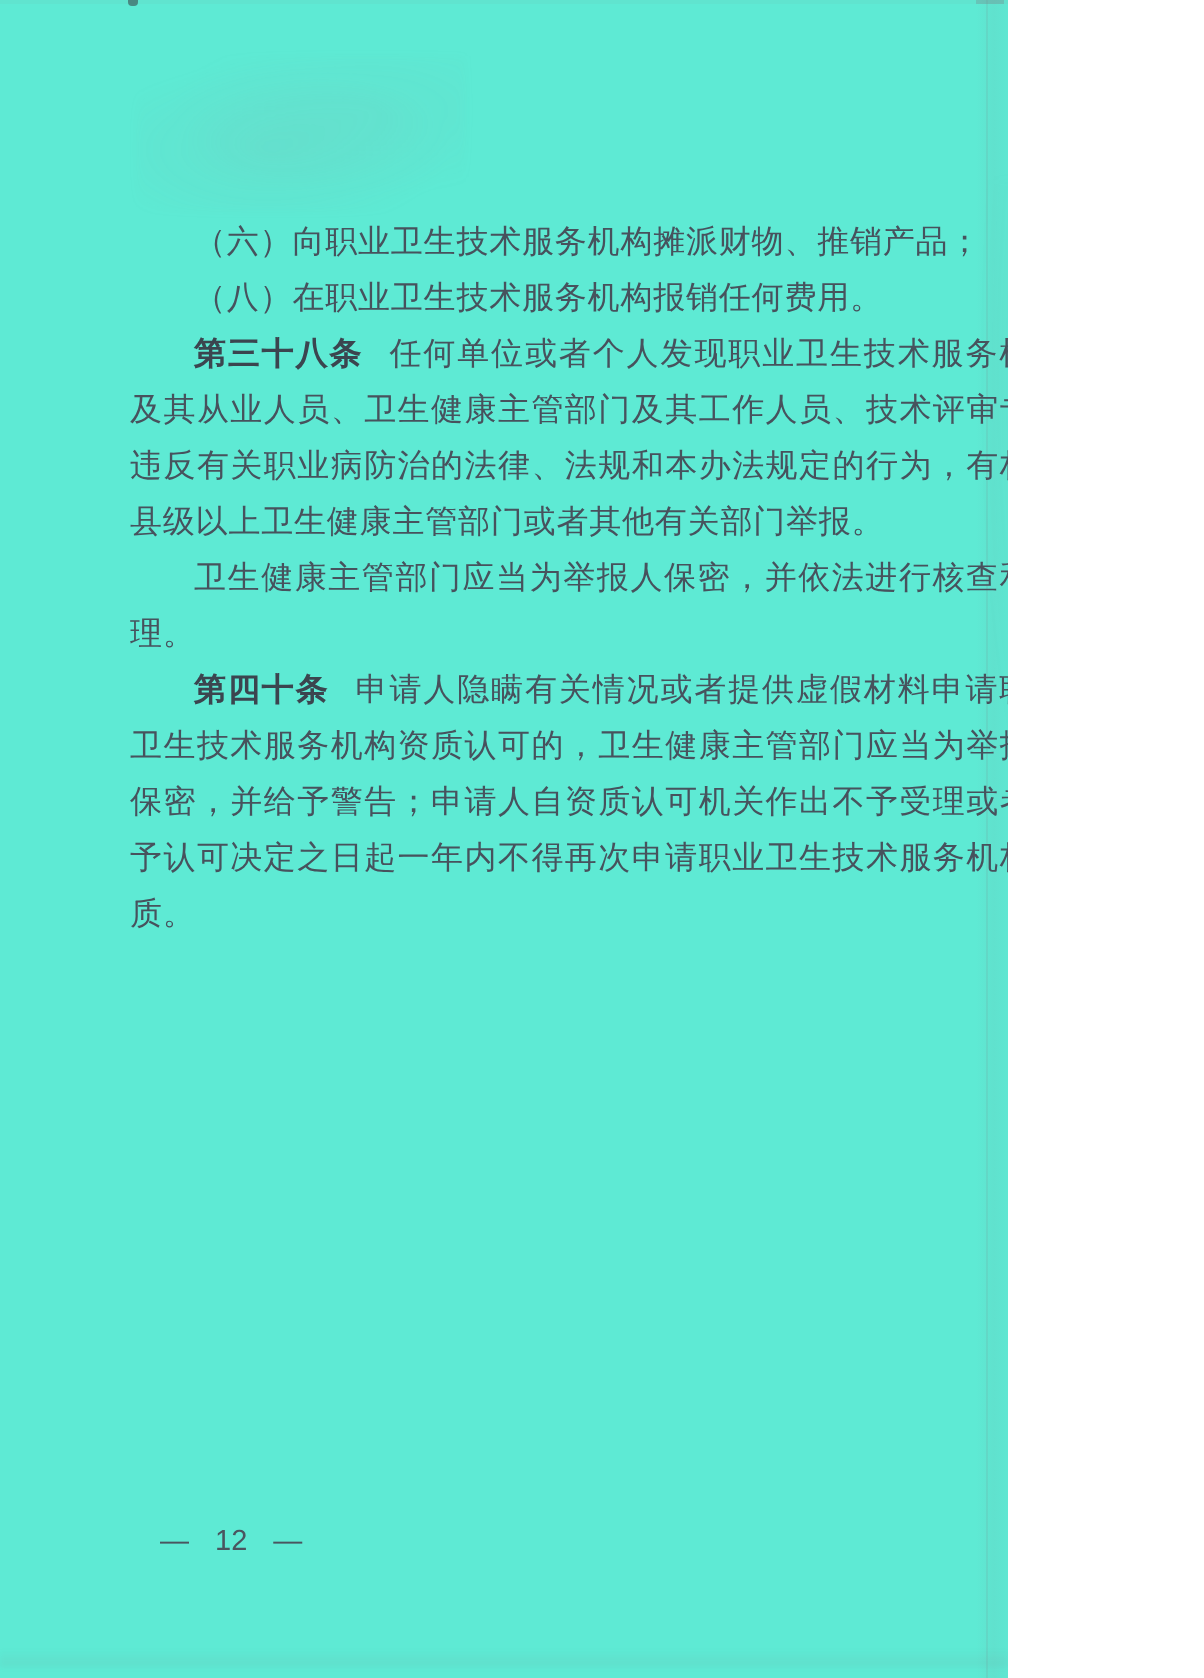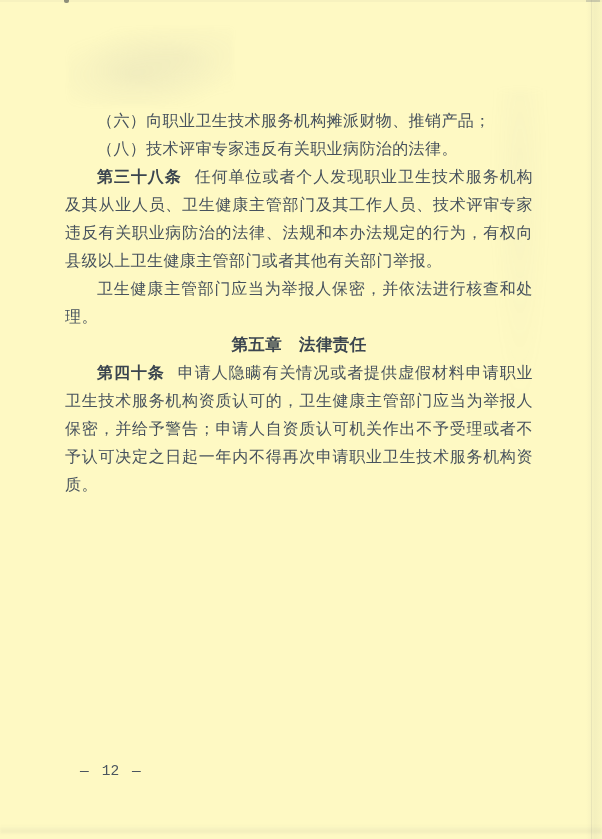--- a/index.html
+++ b/index.html
@@ -1,21 +1,21 @@
 <!DOCTYPE html>
 <html><head>
 <meta charset="utf-8">
 <style>
   html,body { margin:0; padding:0; background:#ffffff; }
   .page {
     position:relative;
-    width:602px; height:839px;
-    background:#fef9c3;
+    width:504px; height:839px;
+    background:#5eead4;
     overflow:hidden;
-    font-family:Liberation Mono, monospace;
+    font-family:Liberation Sans, sans-serif;
   }
   
   .stamp-smudge {
     position:absolute; left:68px; top:28px; width:165px; height:78px;
     background:
       radial-gradient(ellipse at 40% 60%, rgba(148,153,158,0.10), rgba(148,153,158,0) 65%),
       radial-gradient(ellipse at 70% 35%, rgba(148,153,158,0.07), rgba(148,153,158,0) 60%);
     filter:blur(2px);
   }
   .stamp-smudge-2 {
@@ -88,32 +88,31 @@
   <div class="edge-top"></div>
   <div class="speck-top-left"></div>
   <div class="speck-top-right"></div>
 
   <div class="content">
 
     <p class="item">
       <span>（六）向职业卫生技术服务机构摊派财物、推销产品；</span>
     </p>
     <p class="item">
-      <span>（八）技术评审专家违反有关职业病防治的法律。</span>
+      <span>（八）在职业卫生技术服务机构报销任何费用。</span>
     </p>
 
     <p class="article" id="article-38">
       <span class="art-label">第三十八条</span><span>任何单位或者个人发现职业卫生技术服务机构及其从业人员、卫生健康主管部门及其工作人员、技术评审专家违反有关职业病防治的法律、法规和本办法规定的行为，有权向县级以上卫生健康主管部门或者其他有关部门举报。</span>
     </p>
 
     <p class="para">
       <span>卫生健康主管部门应当为举报人保密，并依法进行核查和处理。</span>
     </p>
 
-    <p class="chapter">第五章　法律责任</p>
 
 
 
     <p class="article" id="article-40">
       <span class="art-label">第四十条</span><span>申请人隐瞒有关情况或者提供虚假材料申请职业卫生技术服务机构资质认可的，卫生健康主管部门应当为举报人保密，并给予警告；申请人自资质认可机关作出不予受理或者不予认可决定之日起一年内不得再次申请职业卫生技术服务机构资质。</span>
     </p>
 
   </div>
 
   <div class="footer">

